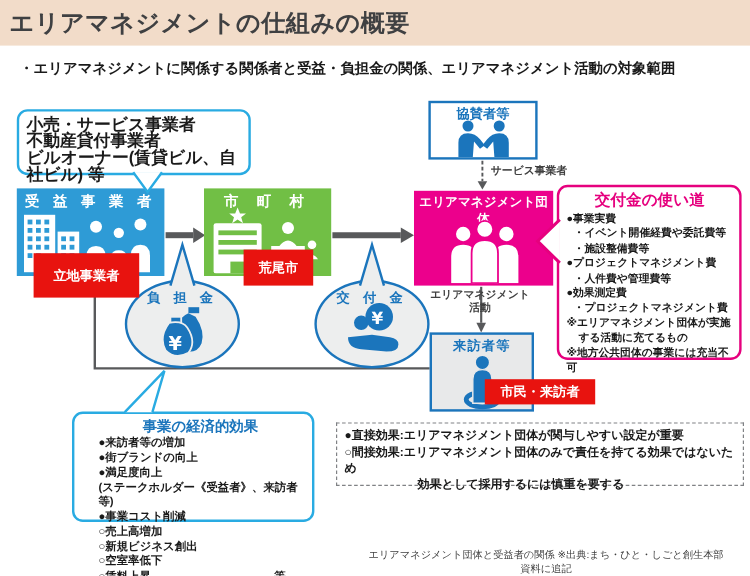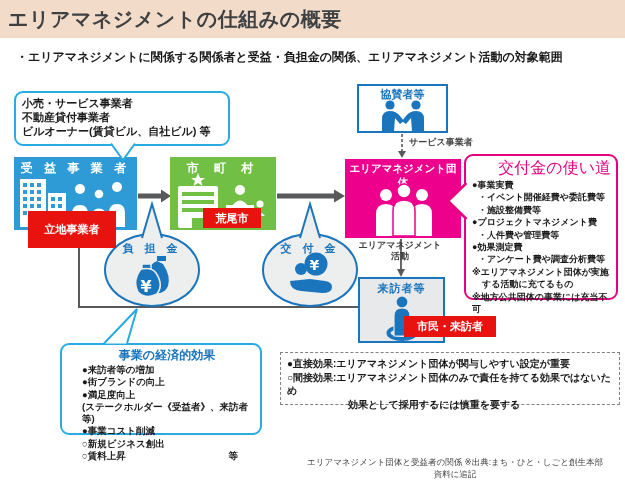--- a/index.html
+++ b/index.html
@@ -18,32 +18,32 @@
   .fillbox .bt{font-weight:bold;padding-top:3px;}
   .beneficiary{left:14px;top:157px;width:123px;height:73px;background:#2e9bd6;}
   .beneficiary .bt{font-size:12px;letter-spacing:4px;}
   .municipality{left:170px;top:157px;width:106px;height:73px;background:#71bf45;}
   .municipality .bt{font-size:12px;letter-spacing:6px;}
   .areamgmt{left:345px;top:159px;width:116px;height:79px;background:#ec008c;text-align:center;}
   .areamgmt .bt{font-size:10.5px;letter-spacing:0;}
   .redtag{position:absolute;z-index:3;background:#e8130f;color:#fff;font-weight:bold;font-size:11px;
           display:flex;align-items:center;justify-content:center;}
   .tag-rich{left:28px;top:211px;width:88px;height:37px;}
-  .tag-arao{left:203px;top:208px;width:58px;height:20px;justify-content:center;}
+  .tag-arao{left:203px;top:208px;width:58px;height:30px;justify-content:center;}
   .tag-visitor{left:404px;top:316px;width:92px;height:21px;z-index:5;}
   
   .callout{border-radius:9px;background:#fff;}
-  .co-top{left:14px;top:91px;width:216px;height:55px;border:2px solid #29abe2;padding:3px 6px;
-          font-size:11px;font-weight:bold;color:#1a1a1a;line-height:14px;}
+  .co-top{left:14px;top:91px;width:195px;height:55px;border:2px solid #29abe2;padding:3px 6px;
+          font-size:14px;font-weight:bold;color:#1a1a1a;line-height:14px;}
   .co-econ{left:60px;top:343px;width:202px;height:92px;border:2px solid #29abe2;padding:2px 8px 0 20px;}
   .co-econ .ct{color:#1b75bc;font-weight:bold;font-size:12px;text-align:center;}
   .co-econ .li{font-size:9.5px;font-weight:bold;color:#1a1a1a;line-height:12.3px;}
   .co-econ .row{display:flex;justify-content:space-between;padding-right:14px;}
   .co-grant{left:464px;top:154px;width:154px;height:146px;border:2.5px solid #e6007e;padding:2px 5px 0 6px;}
-  .co-grant .ct{color:#e6007e;font-weight:normal;font-size:16px;text-align:right;}
+  .co-grant .ct{color:#e6007e;font-weight:bold;font-size:13px;text-align:center;}
   .co-grant .li{font-size:9px;font-weight:bold;color:#1a1a1a;line-height:12.4px;}
   .li.sub{padding-left:6px;} .li.cont{padding-left:10px;}
   
   .sponsor{left:357px;top:84px;width:91px;height:49px;background:#fff;border:2px solid #1b75bc;text-align:center;}
   .sponsor .bt{color:#1b75bc;font-weight:bold;font-size:11px;padding-top:1px;}
   .visitor{left:358px;top:277px;width:87px;height:66px;background:#e8e9ea;border:2px solid #1b75bc;text-align:center;z-index:2;}
   .visitor .bt{color:#1b75bc;font-weight:bold;font-size:11px;letter-spacing:1px;padding-top:2px;}
   
   .oval{position:absolute;z-index:2;width:96px;height:74px;border-radius:50%;background:#edeeee;
         border:2px solid #1b75bc;text-align:center;box-sizing:border-box;}
@@ -211,21 +211,21 @@
   <div class="flabel lbl-sponsorflow">サービス事業者</div>
 
   <div class="absbox callout co-grant">
     <div class="ct">交付金の使い道</div>
     <div class="li">●事業実費</div>
     <div class="li sub">・イベント開催経費や委託費等</div>
     <div class="li sub">・施設整備費等</div>
     <div class="li">●プロジェクトマネジメント費</div>
     <div class="li sub">・人件費や管理費等</div>
     <div class="li">●効果測定費</div>
-    <div class="li sub">・アンケート費や調査分析費等</div>
+    <div class="li sub">・プロジェクトマネジメント費</div>
     <div class="li">※エリアマネジメント団体が実施</div>
     <div class="li cont">する活動に充てるもの</div>
     <div class="li">※地方公共団体の事業には充当不可</div>
   </div>
 
   <div class="oval ov-burden">
     <div class="bt">負 担 金</div>
   </div>
   <div class="iconwrap" style="left:130px;top:252px;">
     <svg width="46" height="46" viewBox="0 0 46 46">
@@ -276,21 +276,23 @@
     <span>市民・来訪者</span>
   </div>
 
   <div class="absbox callout co-econ">
     <div class="ct">事業の経済的効果</div>
     <div class="li">●来訪者等の増加</div>
     <div class="li">●街ブランドの向上</div>
     <div class="li">●満足度向上</div>
     <div class="li">(ステークホルダー《受益者》、来訪者等)</div>
     <div class="li">●事業コスト削減</div>
+    <div class="li">○売上高増加</div>
     <div class="li">○新規ビジネス創出</div>
+    <div class="li">○空室率低下</div>
     <div class="li row">
       <span>○賃料上昇</span>
       <span>等</span>
     </div>
   </div>
 
   <div class="absbox notebox">
     <div class="li">●直接効果:エリアマネジメント団体が関与しやすい設定が重要</div>
     <div class="li">○間接効果:エリアマネジメント団体のみで責任を持てる効果ではないため</div>
     <div class="li cont">効果として採用するには慎重を要する</div>

